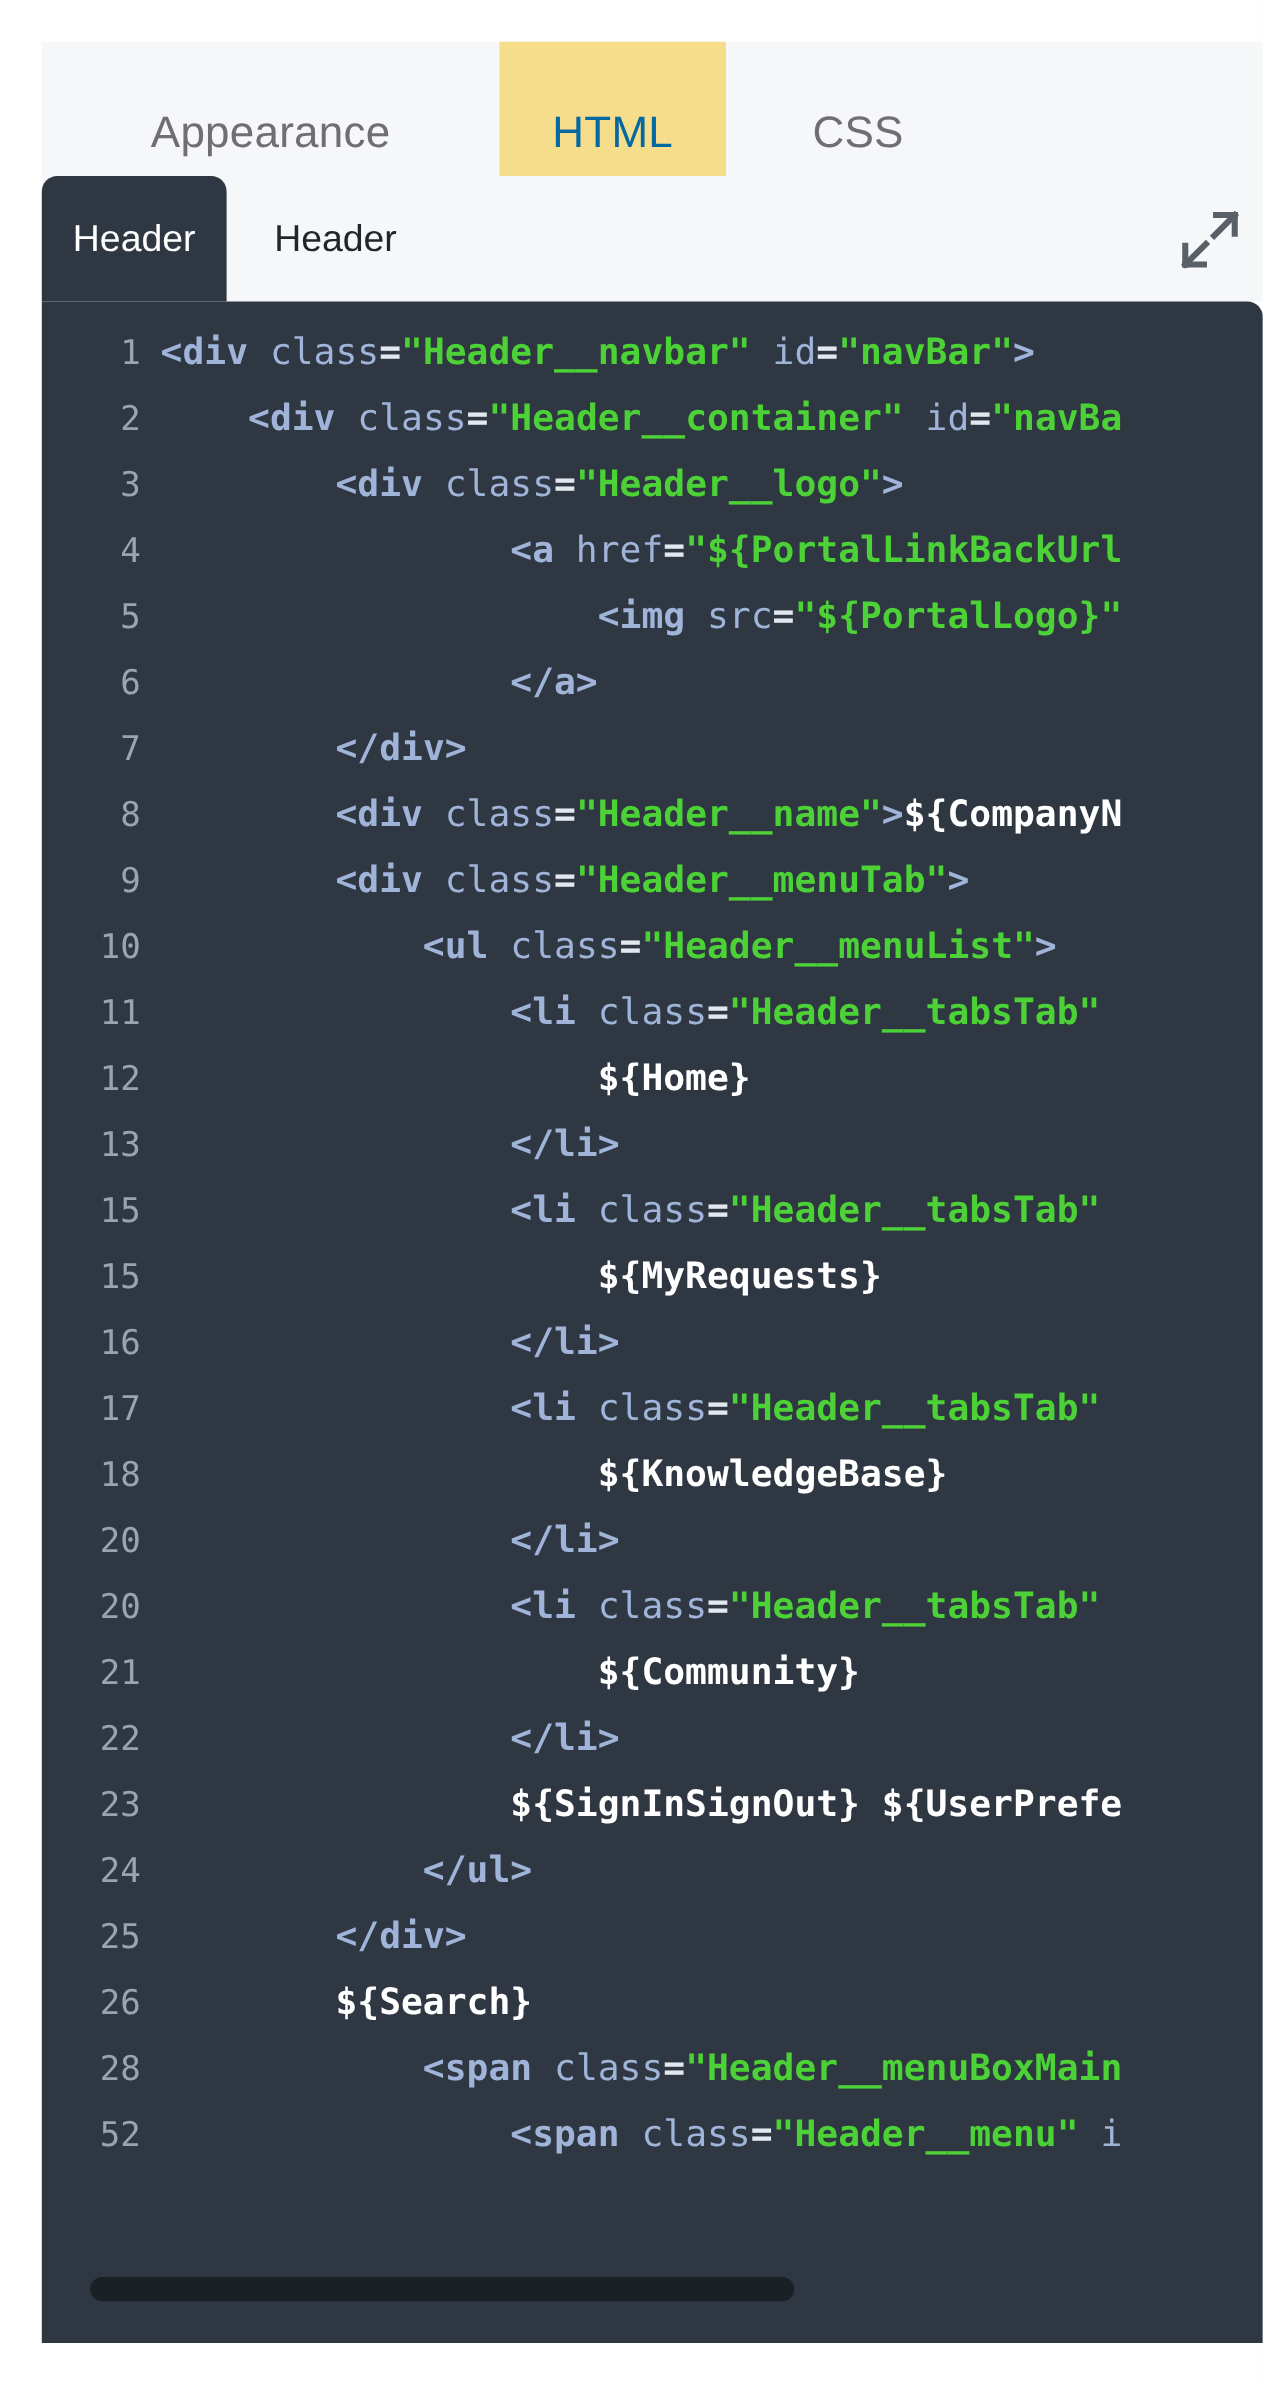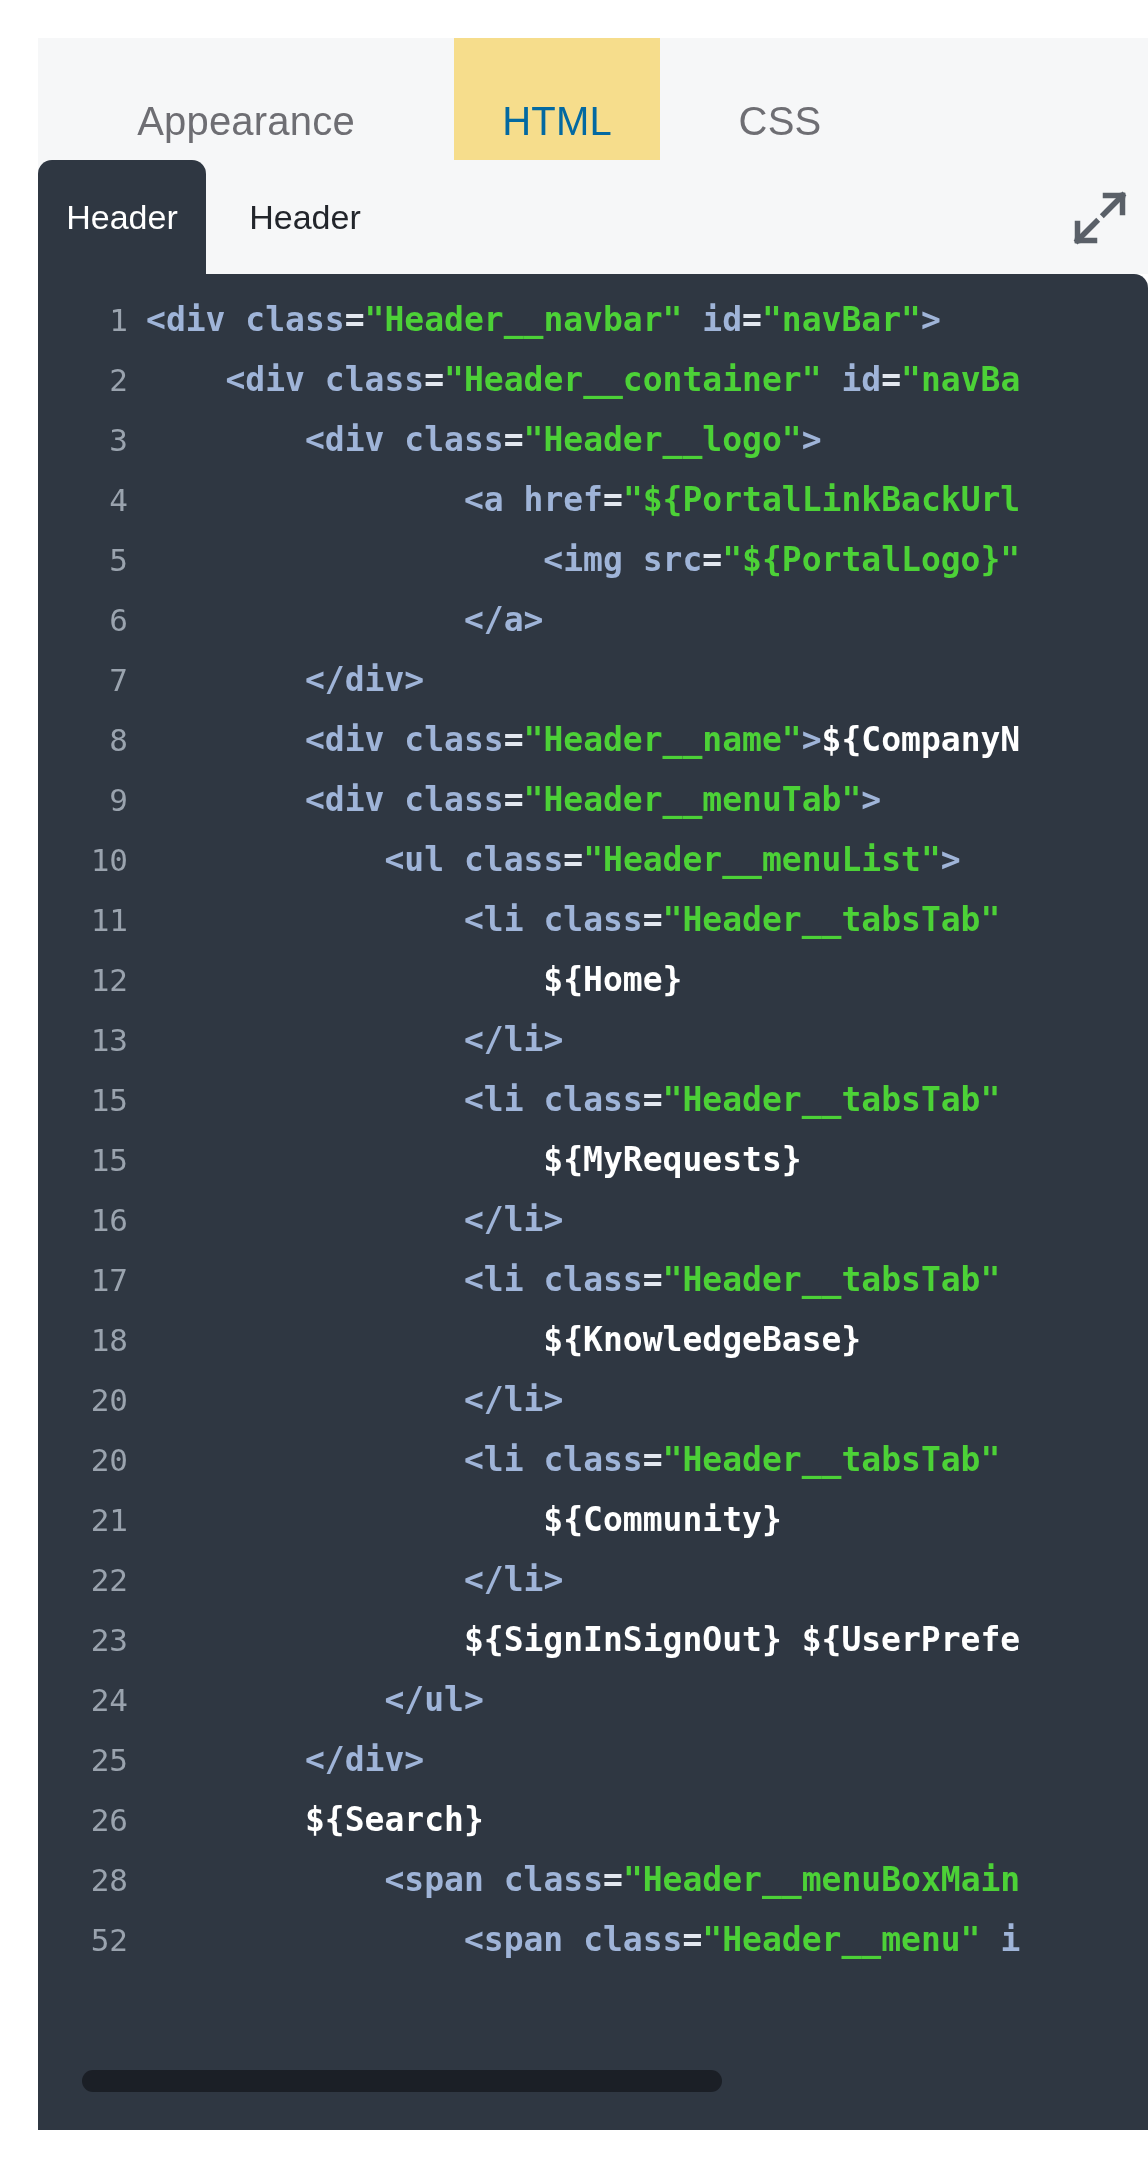--- a/index.html
+++ b/index.html
@@ -122,21 +122,21 @@
     font-size: 31px;
     user-select: none;
   }
   .code-text {
     flex: 1 1 auto;
     color: #ffffff;
     font-weight: bold;
     overflow: hidden;
   }
   .tk-tag   { color: #9fb4d8; font-weight: bold; }
-  .tk-attr  { color: #9fb4d8; font-weight: bold; }
+  .tk-attr  { color: #9fb4d8; font-weight: normal; }
   .tk-eq    { color: #e3e8ef; font-weight: bold; }
   .tk-str   { color: #4cd137; font-weight: bold; }
   .tk-txt   { color: #ffffff; font-weight: bold; }
   .tk-punc  { color: #9fb4d8; font-weight: bold; }
 
   
   .hscroll-track {
     position: absolute;
     left: 14px; bottom: 18px;
     width: 1076px; height: 26px;

